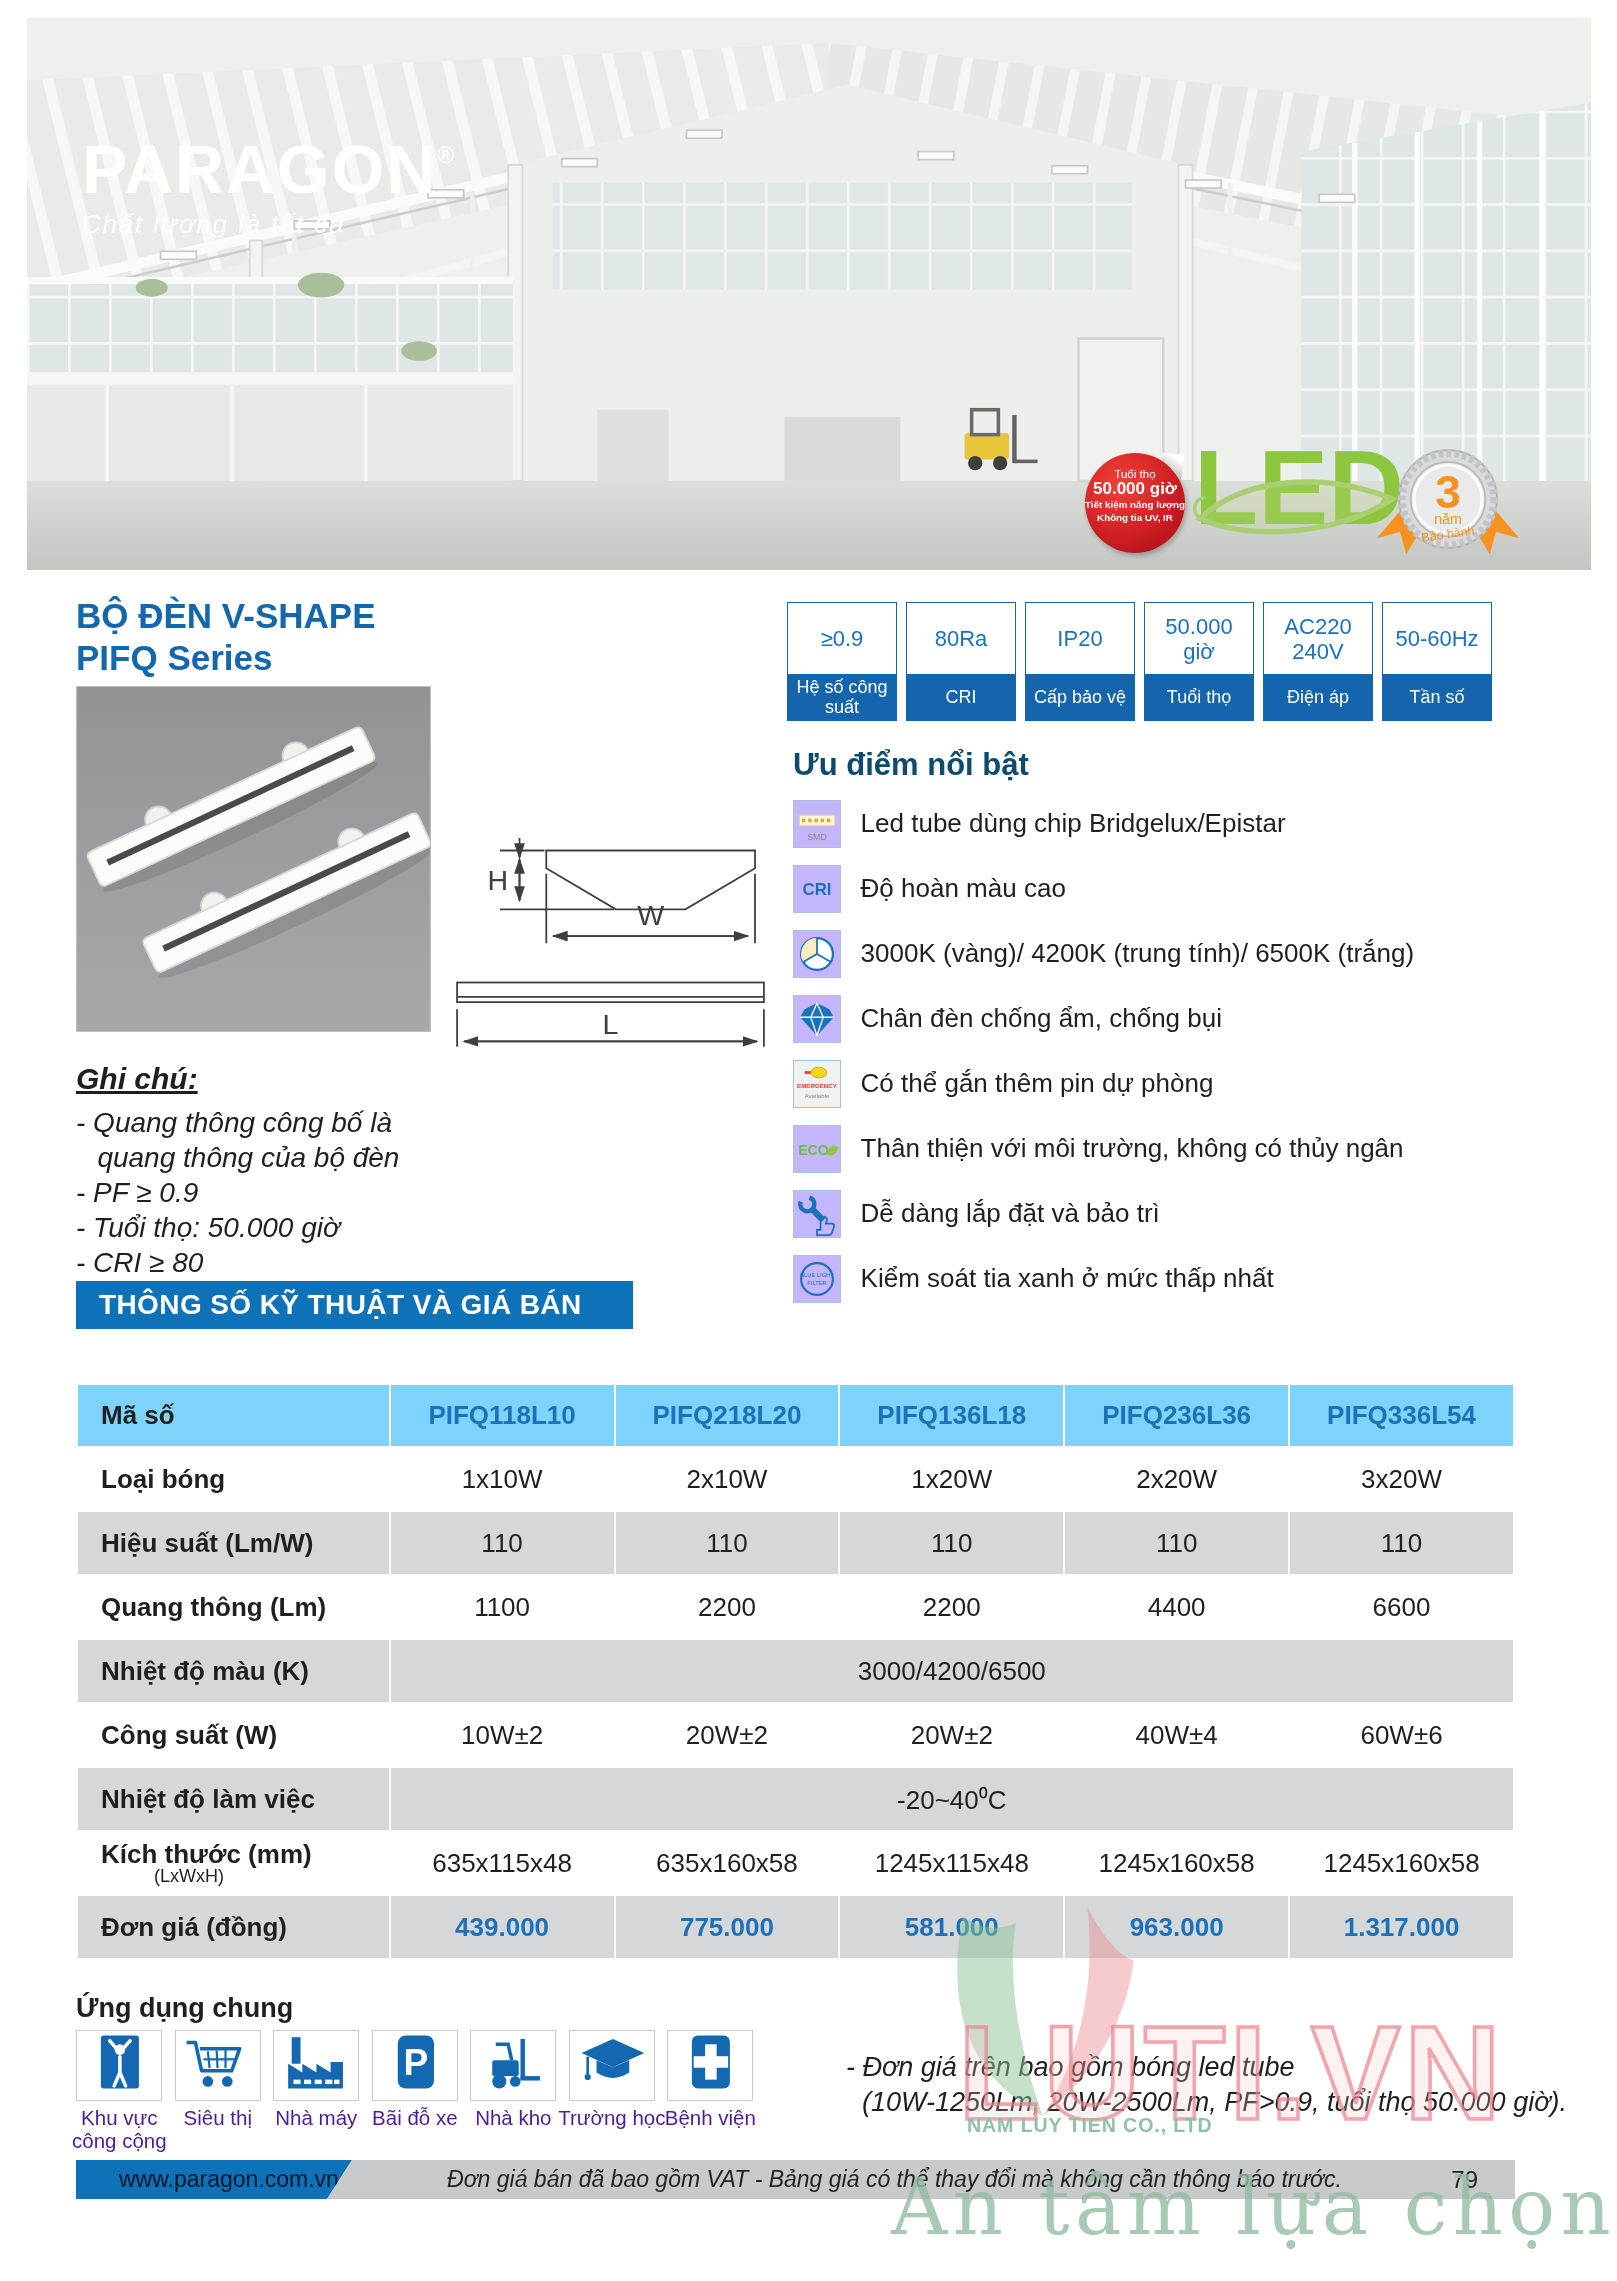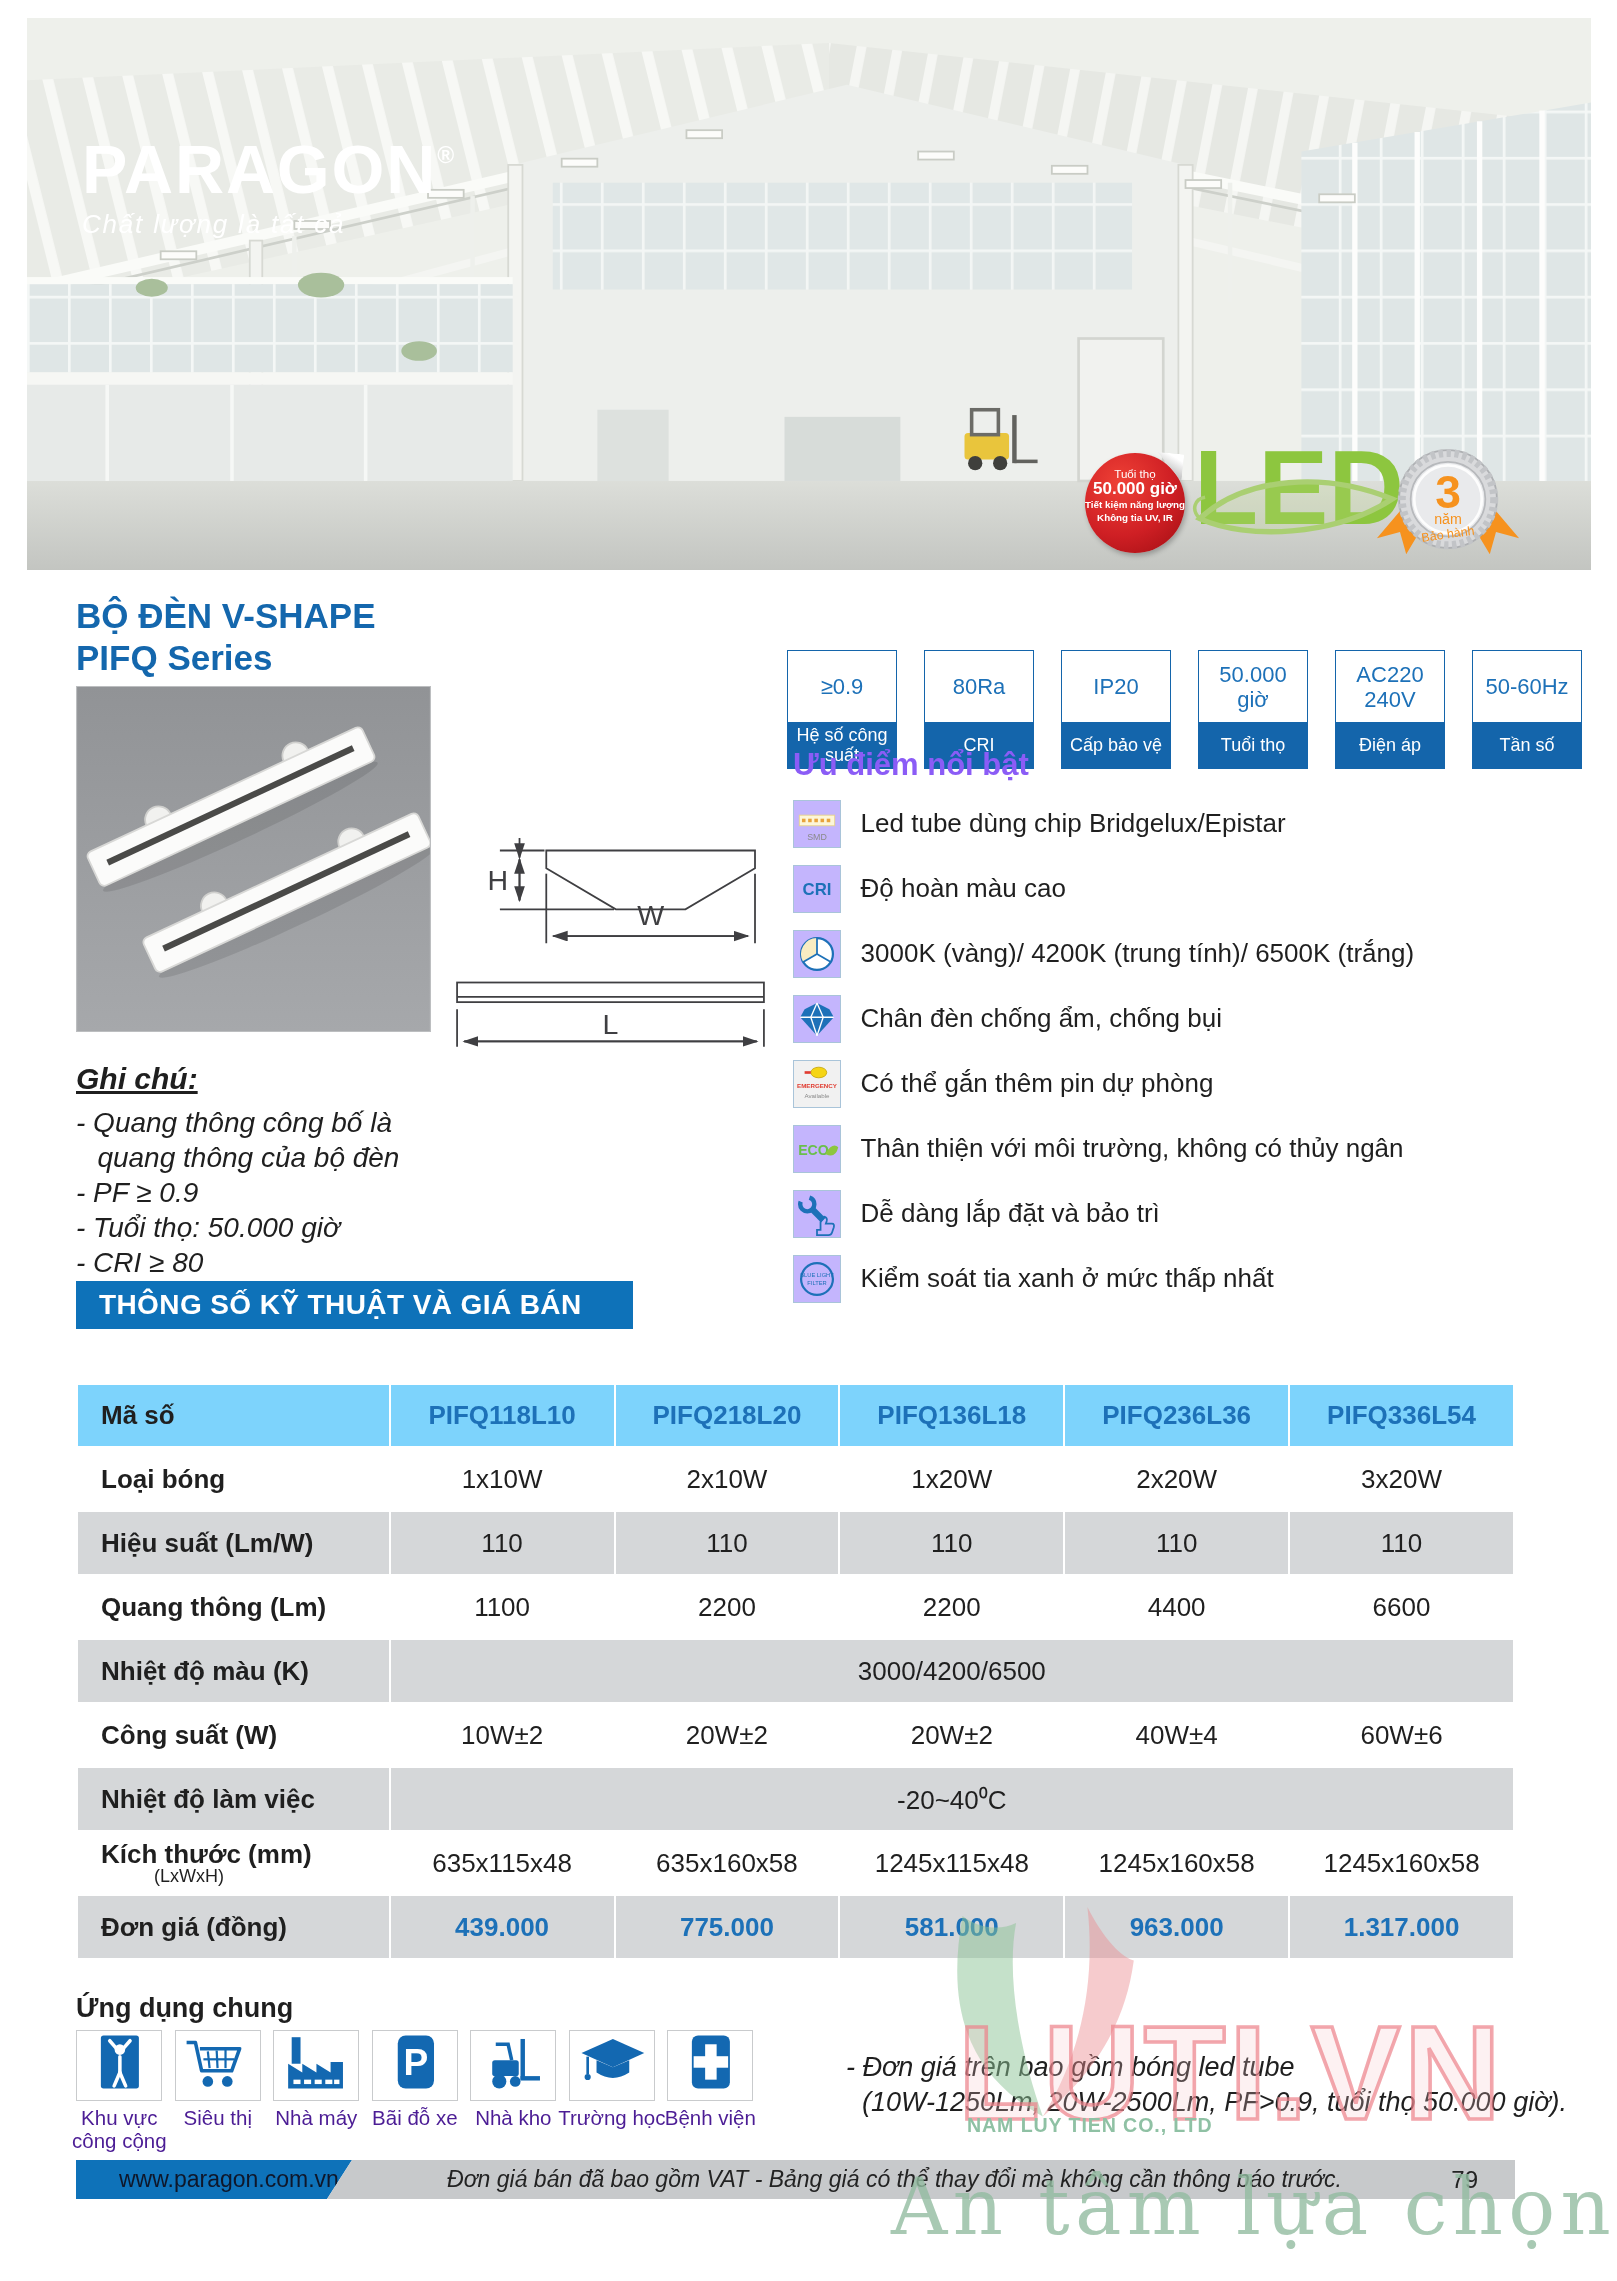--- a/index.html
+++ b/index.html
@@ -33,29 +33,29 @@
   
   .prod-title { position:absolute; left:76px; top:595px; color:#1467ad; font-size:35px; font-weight:bold; line-height:42px; }
   .prod-panel { position:absolute; left:76px; top:686px; width:355px; height:346px; border:0.9px solid #bcbec0; }
   .dim-svg { position:absolute; left:441px; top:838px; }
 
   .notes { position:absolute; left:76px; top:1062px; width:383px; color:#1f1f1f; }
   .notes-heading { font-size:30px; font-weight:bold; font-style:italic; text-decoration:underline; margin-bottom:9px; }
   .note-item { font-size:28px; font-style:italic; line-height:35px; padding-left:21.4px; text-indent:-21.4px; }
 
   
-  .specs { position:absolute; left:787px; top:602px; display:flex; gap:27px;margin-top:48px; }
+  .specs { position:absolute; left:787px; top:602px; display:flex; gap:9px; }
   .spec-box { width:110px; height:119px; border:1.8px solid #1465ab; display:flex; flex-direction:column; background:#fff; }
   .spec-value { flex:1; display:flex; align-items:center; justify-content:center; text-align:center;
                 color:#1d71b8; font-size:22px; line-height:25px; padding:1.8px; }
   .spec-label { min-height:46px; background:#1465ab; color:#fff; font-size:18px; line-height:20.5px;
                 display:flex; align-items:center; justify-content:center; text-align:center; padding:1.8px; }
 
   
-  .features-title { position:absolute; left:793px; top:747px; color:#8b5cf6; font-size:31px; font-weight:bold; }
+  .features-title { position:absolute; left:793px; top:747px; color:#0c4a6e; font-size:31px; font-weight:bold; }
   .features { position:absolute; left:793px; top:791px; }
   .feature-row { display:flex; align-items:center; height:65px; }
   .feature-icon { width:48px; height:48px; border:0.9px solid #a9c4d9; background:#c4b5fd; flex:none;
                   display:flex; align-items:center; justify-content:center; }
   .feature-text { margin-left:19.6px; font-size:26px; color:#1f1f1f; white-space:nowrap; }
 
   
   .section-bar { position:absolute; left:76px; top:1281px; width:557px; height:48px; background:#0e72b9;
                  color:#fff; font-size:28px; font-weight:bold; display:flex; align-items:center; padding-left:23px; letter-spacing:0.4px; }
 

